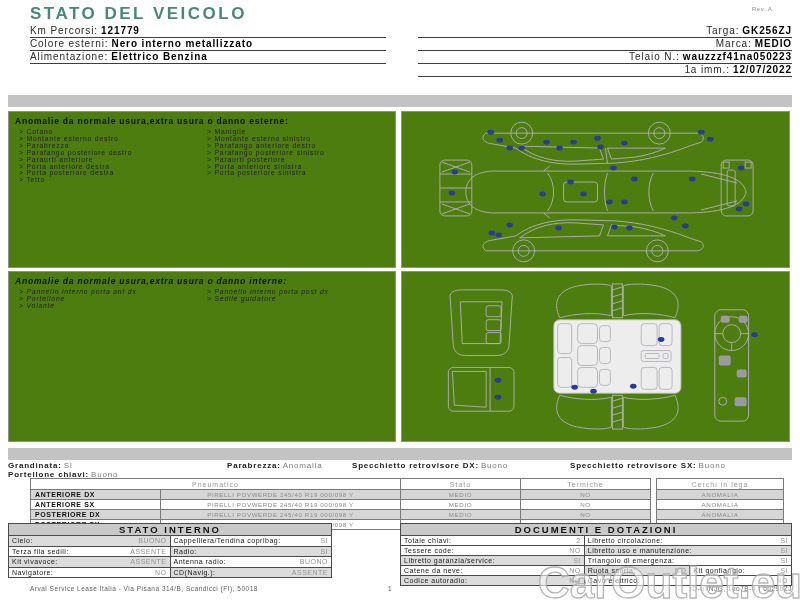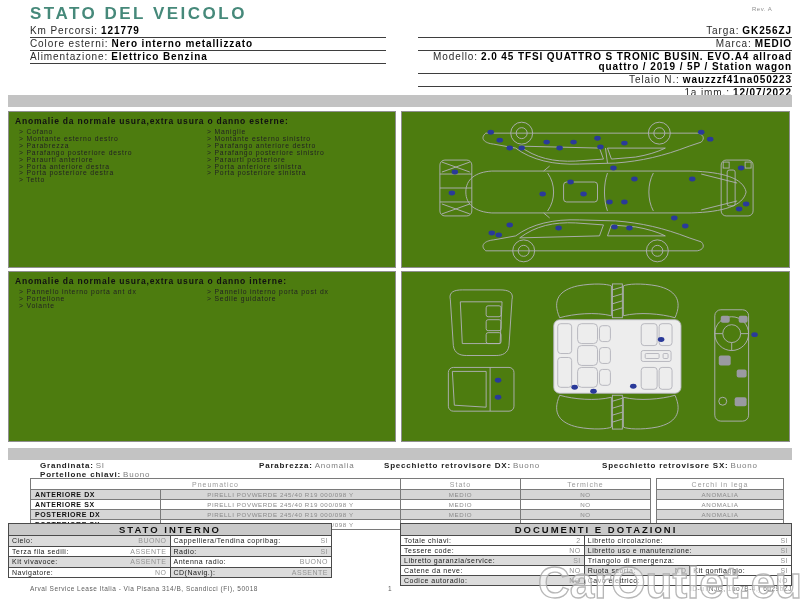--- a/index.html
+++ b/index.html
@@ -15,31 +15,31 @@
   .field{border-bottom:1px solid #3e3e3e;padding:1px 0;font-size:10px;letter-spacing:.9px;
          line-height:10px;color:#2a2a2a;}
   .fv{font-weight:bold;color:#000;margin-left:3px;}
 
   .graybar{position:absolute;left:8px;width:784px;height:12px;background:#c3c3c3;}
   #bar1{top:95px;} #bar2{top:448px;}
 
   
   .box{position:absolute;border:1px solid #8f8f8f;background:#4d7c0f;box-sizing:border-box;}
   #ext-txt{left:8px;top:111px;width:388px;height:157px;}
-  #int-txt{left:8px;top:271px;width:388px;height:171px;}
+  #int-txt{left:8px;top:271px;width:388px;height:171px;font-style:italic;}
   #ext-diag{left:401px;top:111px;width:389px;height:157px;}
   #int-diag{left:401px;top:271px;width:389px;height:171px;}
   .box-title{font-size:8.5px;font-weight:bold;letter-spacing:.8px;padding:4px 0 3px 6px;color:#111;}
   .cols{display:flex;padding-left:10px;}
   .col{width:190px;}
   .li{font-size:6.8px;letter-spacing:.8px;line-height:6.9px;white-space:nowrap;color:#222;}
   .li::before{content:"> ";}
 
   
-  .cond{position:absolute;font-size:8px;letter-spacing:.8px;white-space:nowrap;margin-left:32px;}
+  .cond{position:absolute;font-size:8px;letter-spacing:.8px;white-space:nowrap;}
   .cond .cl{font-weight:bold;color:#222;}
   .cond .cv{color:#7d7d7d;margin-left:2px;}
 
   
   table{border-collapse:collapse;table-layout:fixed;}
   .tt{position:absolute;background:#fff;}
   #tire-main{left:30px;top:478px;width:620px;}
   #tire-cerchi{left:656px;top:478px;width:128px;}
   .tt td{border:1px solid #7a7a7a;height:9px;padding:0;overflow:hidden;white-space:nowrap;}
   .tt .th td{color:#9a9a9a;font-size:7px;text-align:center;letter-spacing:1px;height:10px;}
@@ -83,21 +83,20 @@
 
   <div class="hdr-left">
     <div class="field"><span class="fl">Km Percorsi:</span><span class="fv">121779</span></div>
     <div class="field"><span class="fl">Colore esterni:</span><span class="fv">Nero interno metallizzato</span></div>
     <div class="field"><span class="fl">Alimentazione:</span><span class="fv">Elettrico Benzina</span></div>
   </div>
 
   <div class="hdr-right">
     <div class="field"><span class="fl">Targa:</span><span class="fv">GK256ZJ</span></div>
     <div class="field"><span class="fl">Marca:</span><span class="fv">MEDIO</span></div>
-    <div class="field" style="white-space:normal;"><span class="fl">Modello:</span><span class="fv">2.0 45 TFSI QUATTRO S TRONIC BUSIN. EVO.A4 allroad quattro / 2019 / 5P / Station wagon</span></div>
     <div class="field"><span class="fl">Telaio N.:</span><span class="fv">wauzzzf41na050223</span></div>
     <div class="field"><span class="fl">1a imm.:</span><span class="fv">12/07/2022</span></div>
   </div>
 
   <div id="bar1" class="graybar"></div>
 
   <div id="ext-txt" class="box">
     <div class="box-title">Anomalie da normale usura,extra usura o danno esterne:</div>
     <div class="cols">
       <div class="col">

